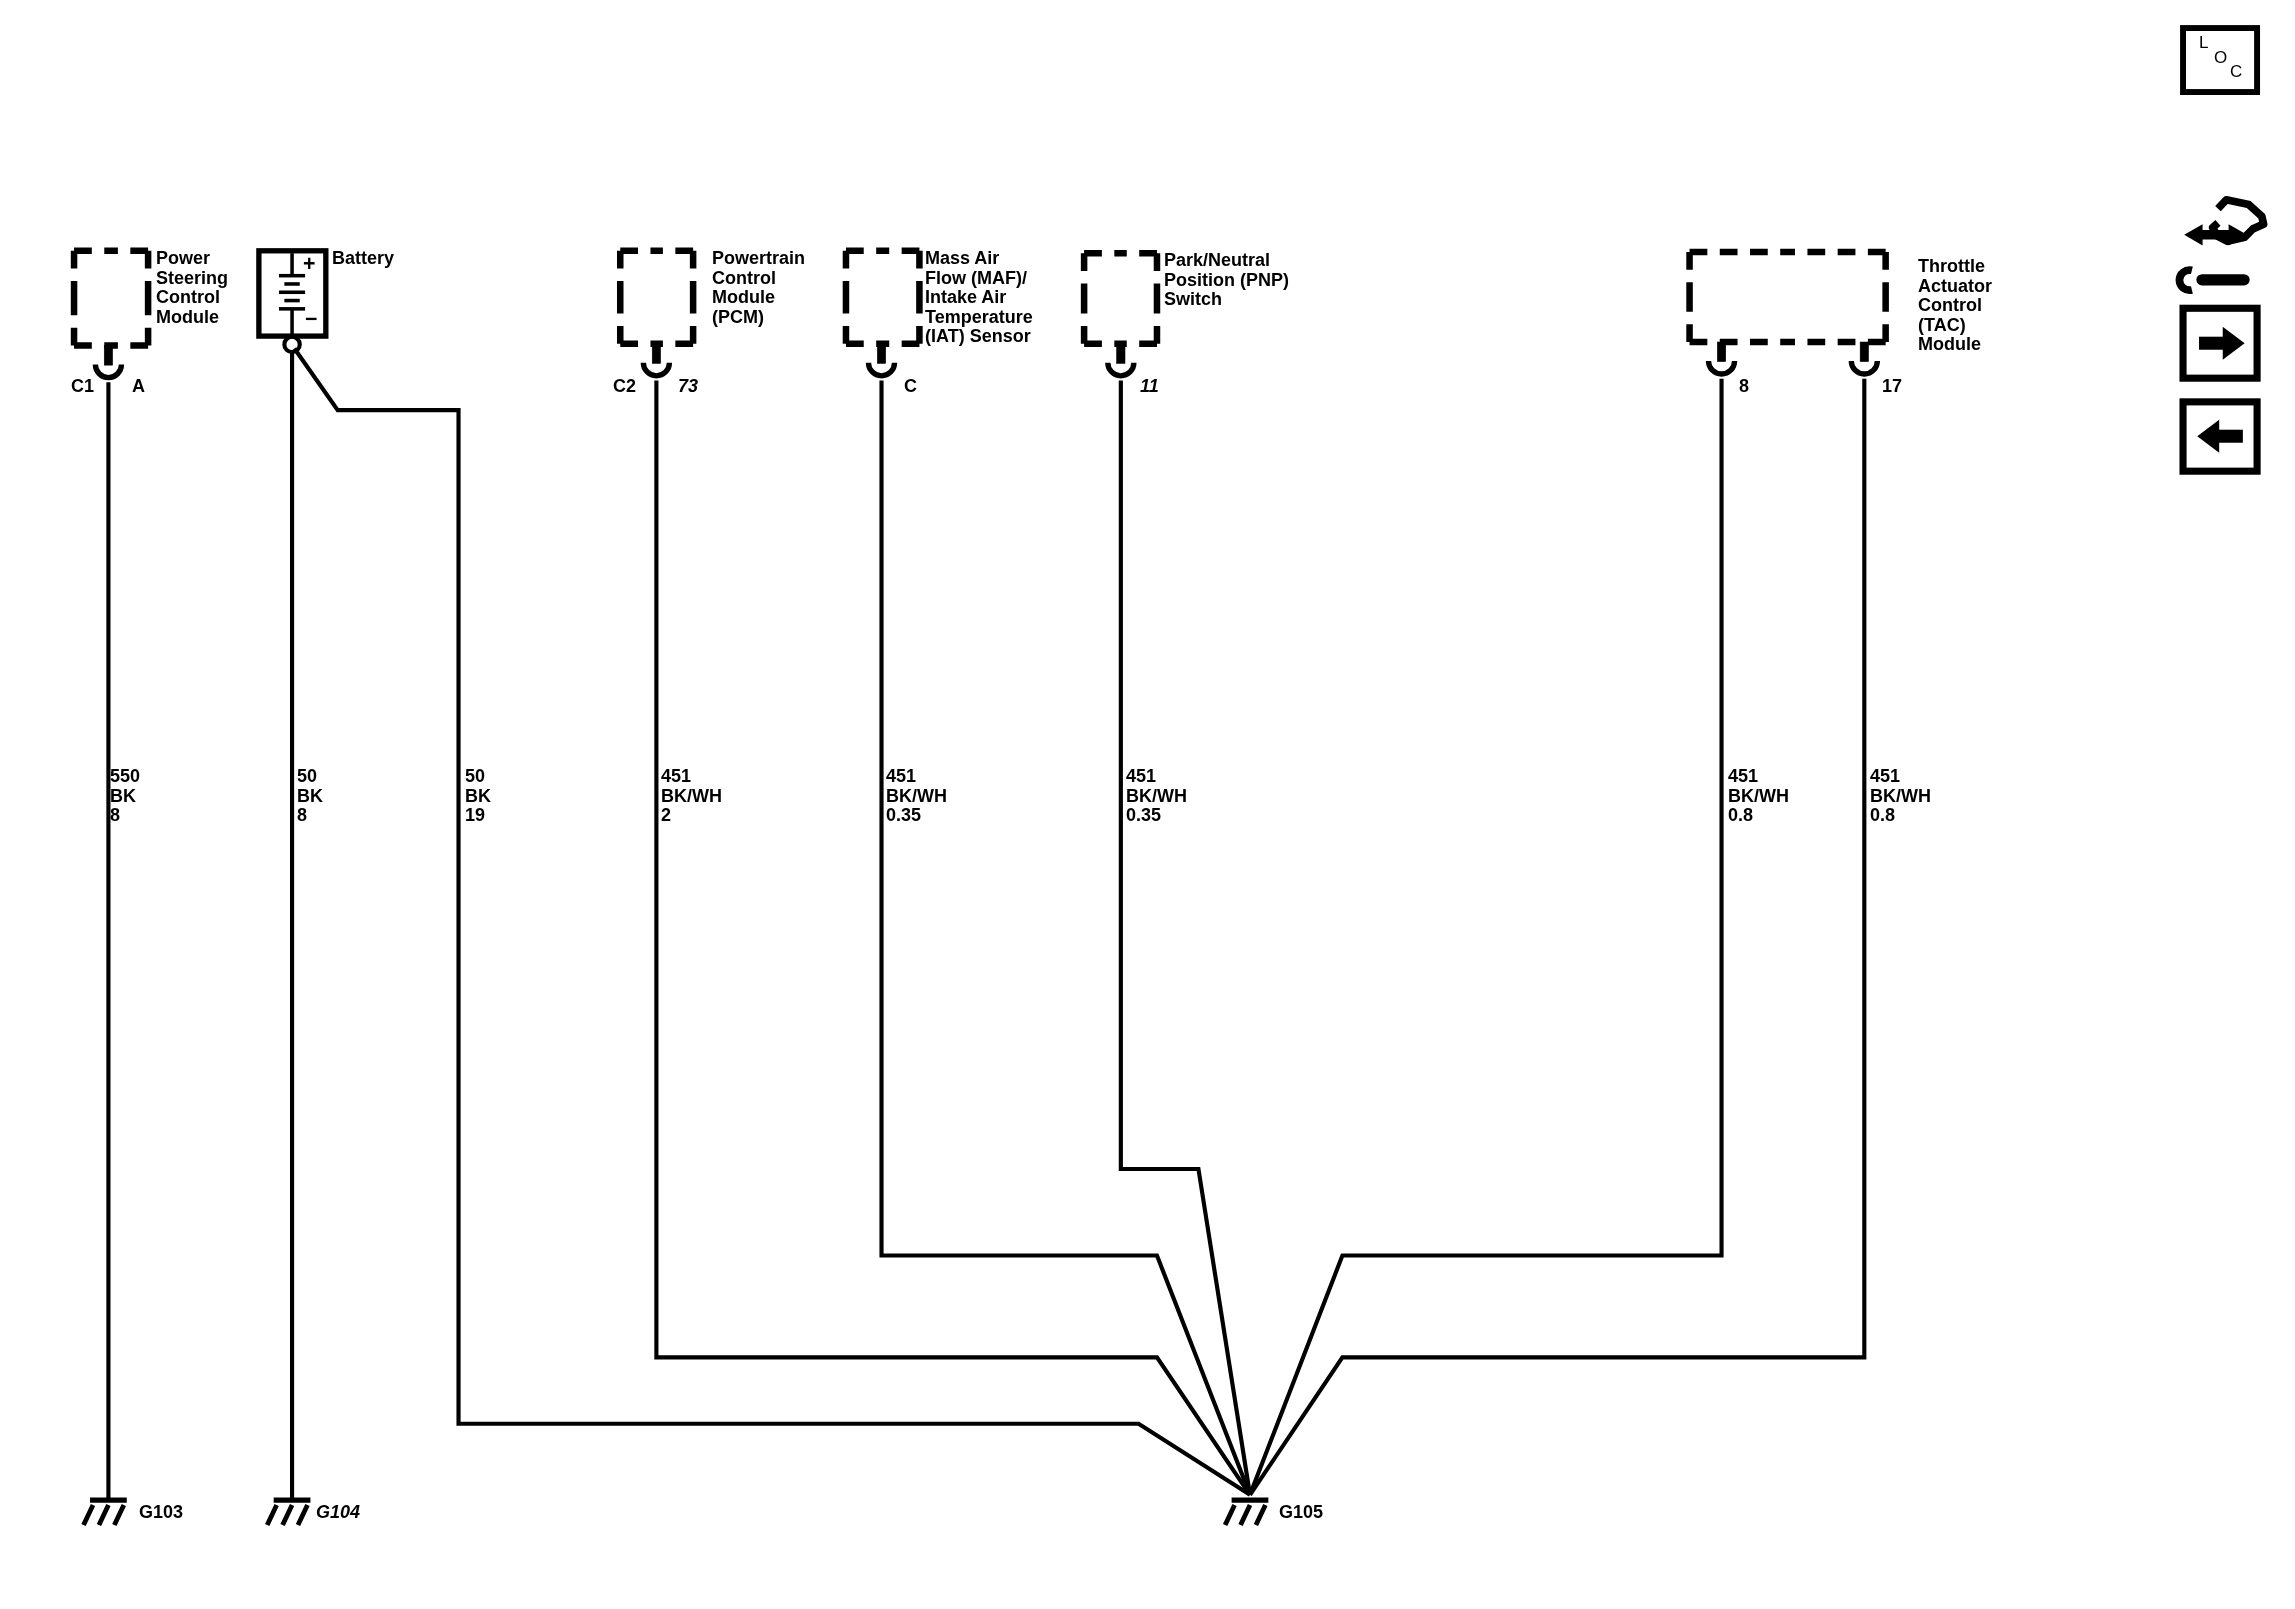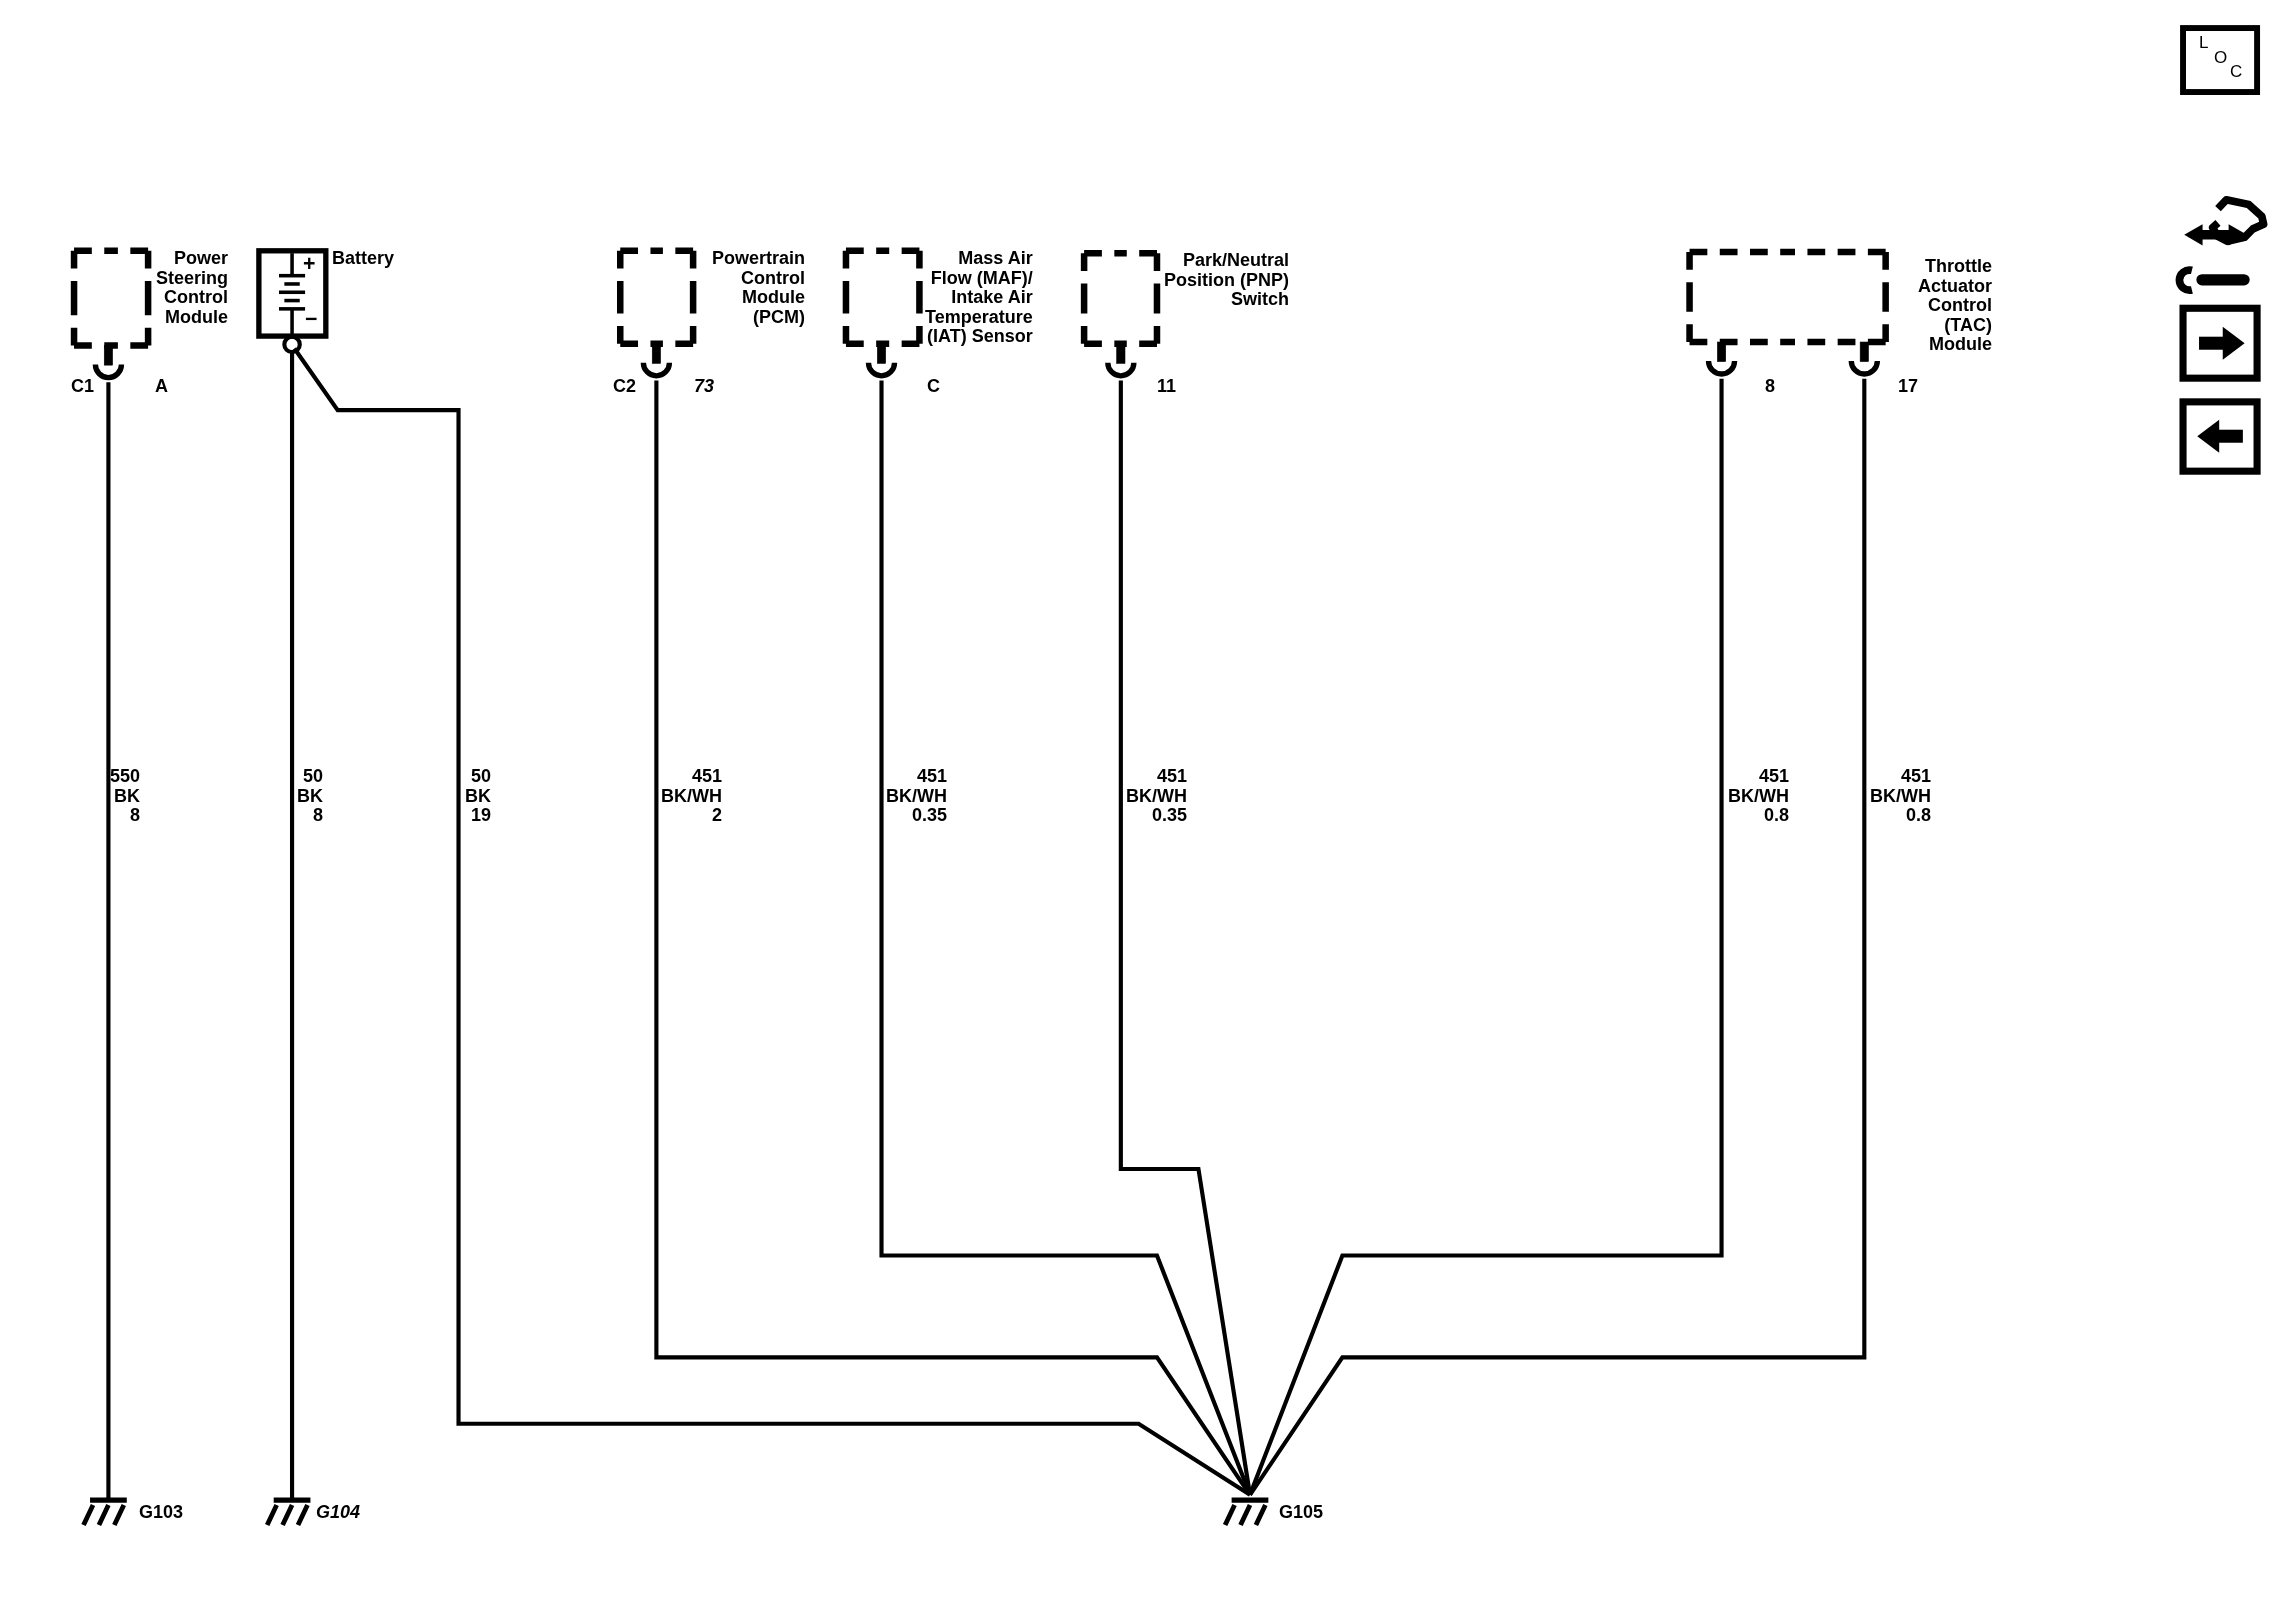--- a/index.html
+++ b/index.html
@@ -12,21 +12,20 @@
     overflow:hidden;
   }
   #wiring-svg{position:absolute;left:0;top:0;}
   .lbl{
     position:absolute;
     font-size:18px;
     line-height:19.6px;
     font-weight:bold;
     white-space:pre-line;
     color:#000;
-    text-align:right;
   }
   .pin{width:36px;}
   .pin-r{text-align:right;}
   .sign{font-size:21.3px;line-height:21.3px;font-weight:bold;position:absolute;}
   .loc-letter{position:absolute;font-size:17px;font-weight:normal;line-height:17px;}
 </style>
 </head>
 <body>
 
 <div id="canvas">
@@ -184,21 +183,21 @@
 Module</div>
 
   <div class="sign" style="left:303px;top:254px;">+</div>
   <div class="sign" style="left:305px;top:309px;">−</div>
 
   <div class="lbl pin pin-r" style="left:58px;top:377px;">C1</div>
   <div class="lbl pin" style="left:132px;top:377px;">A</div>
   <div class="lbl pin pin-r" style="left:600px;top:377px;">C2</div>
   <div class="lbl pin" style="left:678px;top:377px;font-style:italic;">73</div>
   <div class="lbl pin" style="left:904px;top:377px;">C</div>
-  <div class="lbl pin" style="left:1140px;top:377px;">11</div>
+  <div class="lbl pin" style="left:1140px;top:377px;font-style:italic;">11</div>
   <div class="lbl pin" style="left:1739px;top:377px;">8</div>
   <div class="lbl pin" style="left:1882px;top:377px;">17</div>
 
   <div class="lbl" style="left:110px;top:767px;">550
 BK
 8</div>
   <div class="lbl" style="left:297px;top:767px;">50
 BK
 8</div>
   <div class="lbl" style="left:465px;top:767px;">50

